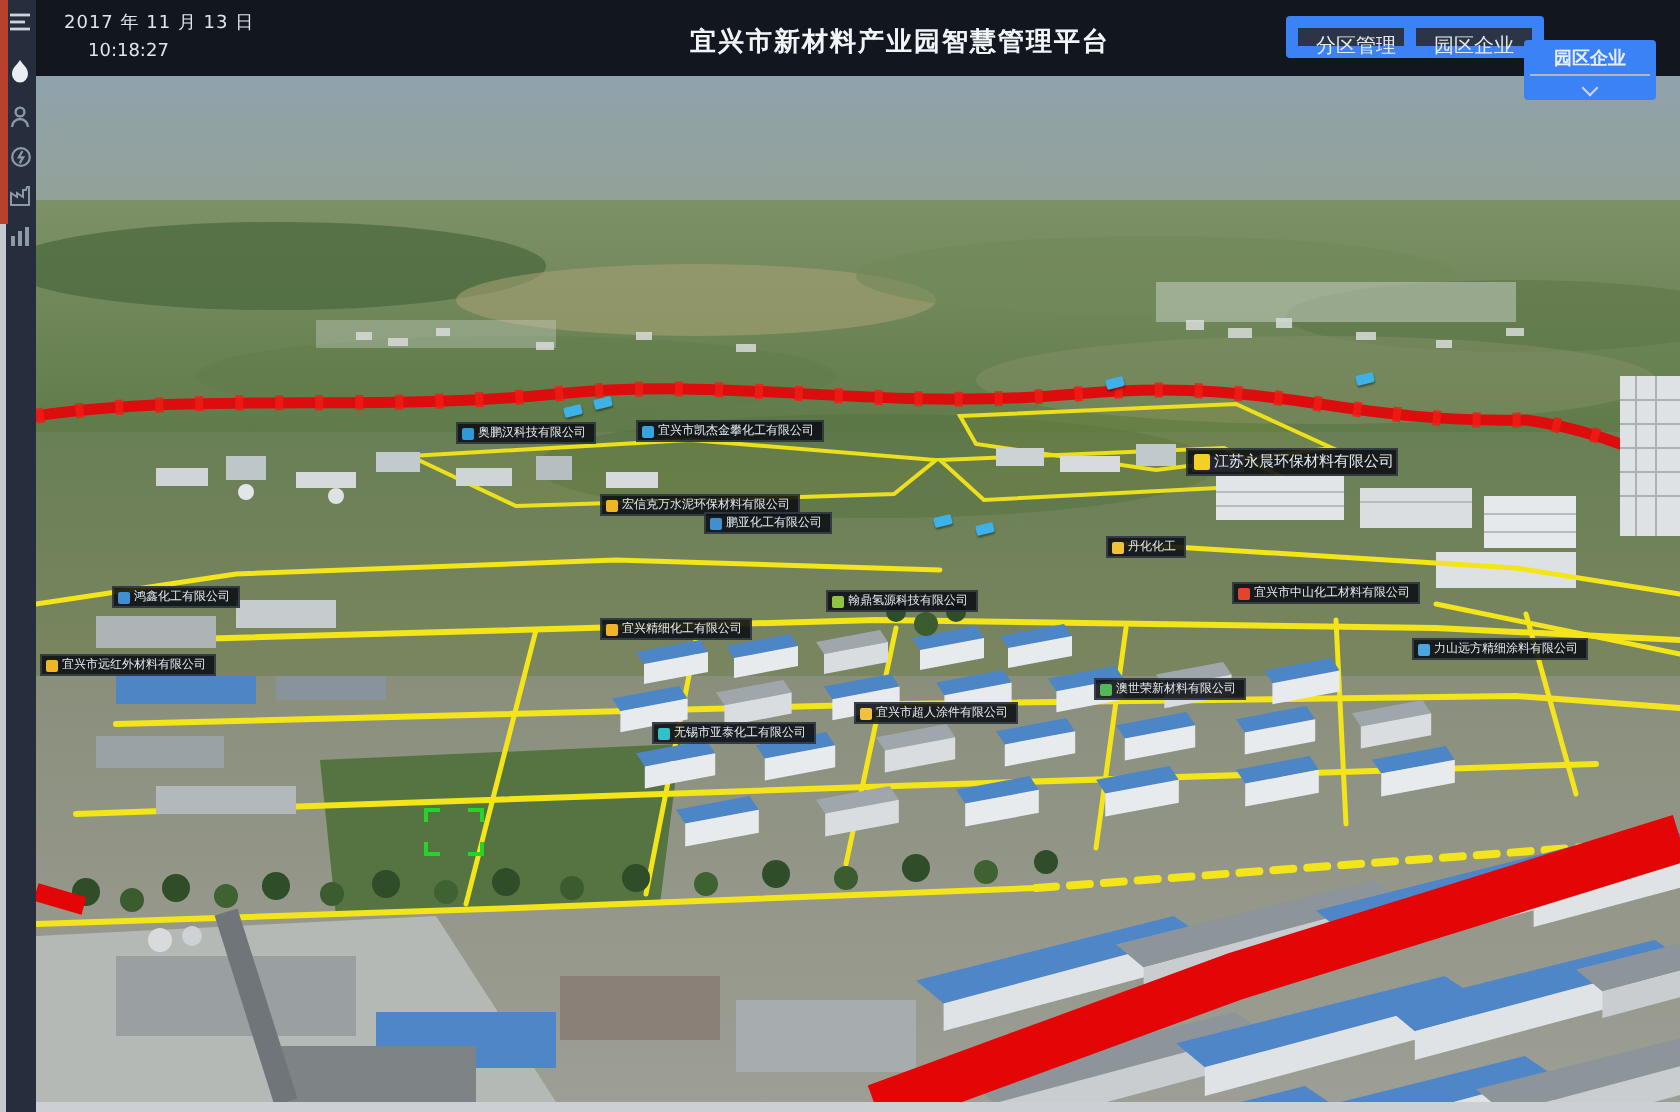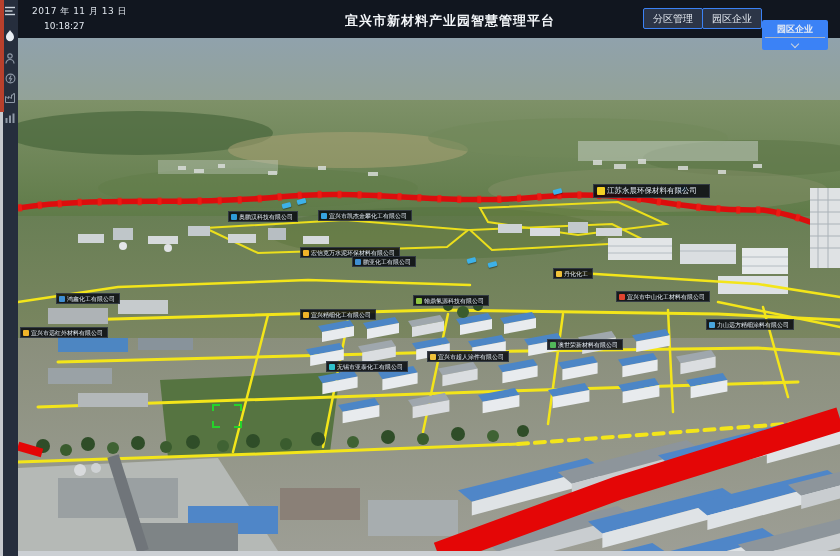--- a/index.html
+++ b/index.html
@@ -11,36 +11,36 @@
   .sidebar .accent-top{position:absolute;left:0;top:0;width:4px;height:112px;background:#b8402c;}
   .sidebar .accent-rest{position:absolute;left:0;top:112px;width:3px;height:444px;background:#c6c9ce;}
   .side-icon{position:absolute;left:4px;width:12px;height:12px;display:flex;align-items:center;justify-content:center;cursor:pointer;}
   .side-icon svg{display:block;}
 
   
   .header{position:absolute;left:18px;top:0;width:822px;height:38px;background:#11161f;z-index:25;}
   .hdr-date{position:absolute;left:14px;top:5px;font-size:9px;color:#dfe5ec;letter-spacing:.5px;}
   .hdr-time{position:absolute;left:26px;top:21px;font-size:9px;color:#dfe5ec;}
   .hdr-title{position:absolute;left:432px;top:12px;transform:translateX(-50%);font-size:13px;font-weight:bold;color:#f2f5f8;letter-spacing:1px;white-space:nowrap;}
-  .hdr-btn{position:absolute;top:8px;height:21px;padding:0 9px;background:#2c3547;border:1px solid #3b82f6;border-radius:2px;color:#e5eaf1;font-size:10px;line-height:19px;cursor:pointer;white-space:nowrap;}
+  .hdr-btn{position:absolute;top:8px;height:21px;padding:0 9px;background:#2c3547;border:6px solid #3b82f6;border-radius:2px;color:#e5eaf1;font-size:10px;line-height:19px;cursor:pointer;white-space:nowrap;}
   .hdr-btn.b1{left:625px;}
   .hdr-btn.b2{left:684px;}
   .hdr-drop{position:absolute;right:12px;top:20px;width:66px;height:30px;background:#3b82f6;border-radius:2px;cursor:pointer;}
   .hdr-drop .lbl{display:block;text-align:center;font-size:9px;font-weight:bold;color:#e8edf4;padding-top:3px;}
   .hdr-drop .line{position:absolute;left:3px;right:3px;top:17px;height:1px;background:#aeb6c2;}
   .hdr-drop .chev{position:absolute;left:50%;top:21px;width:6px;height:6px;border-left:1.5px solid #cdd4dd;border-bottom:1.5px solid #cdd4dd;transform:translateX(-50%) rotate(-45deg);}
 
   
   .map{position:absolute;left:18px;top:38px;width:822px;height:513px;overflow:hidden;cursor:grab;}
   .map svg{position:absolute;left:0;top:0;}
   #label-layer{position:absolute;left:0;top:0;width:822px;height:513px;}
   .chip{position:absolute;display:flex;align-items:center;gap:2px;height:11px;padding:0 4px 0 2px;
         background:rgba(10,13,18,.88);border:1px solid rgba(75,85,100,.55);
         color:#e3eaf2;font-size:6px;line-height:1;white-space:nowrap;z-index:5;cursor:pointer;}
-  .chip.big{height:14px;font-size:7.5px;padding:0 12px 0 3px;}
+  .chip.big{height:14px;font-size:7.5px;padding:0 1px 0 3px;margin-top:40px;}
   .chip-ic{width:6px;height:6px;border-radius:1px;flex:none;}
   .chip.big .chip-ic{width:8px;height:8px;}
   .vmark{position:absolute;width:9px;height:5px;background:#3db1e8;border-radius:1px;transform:rotate(-14deg);box-shadow:0 1px 1px rgba(0,0,0,.4);z-index:4;}
   .sel{position:absolute;z-index:6;}
   .sel span{position:absolute;width:8px;height:7px;border:2px solid #25d32b;}
   .sel .tl{left:0;top:0;border-right:none;border-bottom:none;}
   .sel .tr{right:0;top:0;border-left:none;border-bottom:none;}
   .sel .bl{left:0;bottom:0;border-right:none;border-top:none;}
   .sel .br{right:0;bottom:0;border-left:none;border-top:none;}
 

